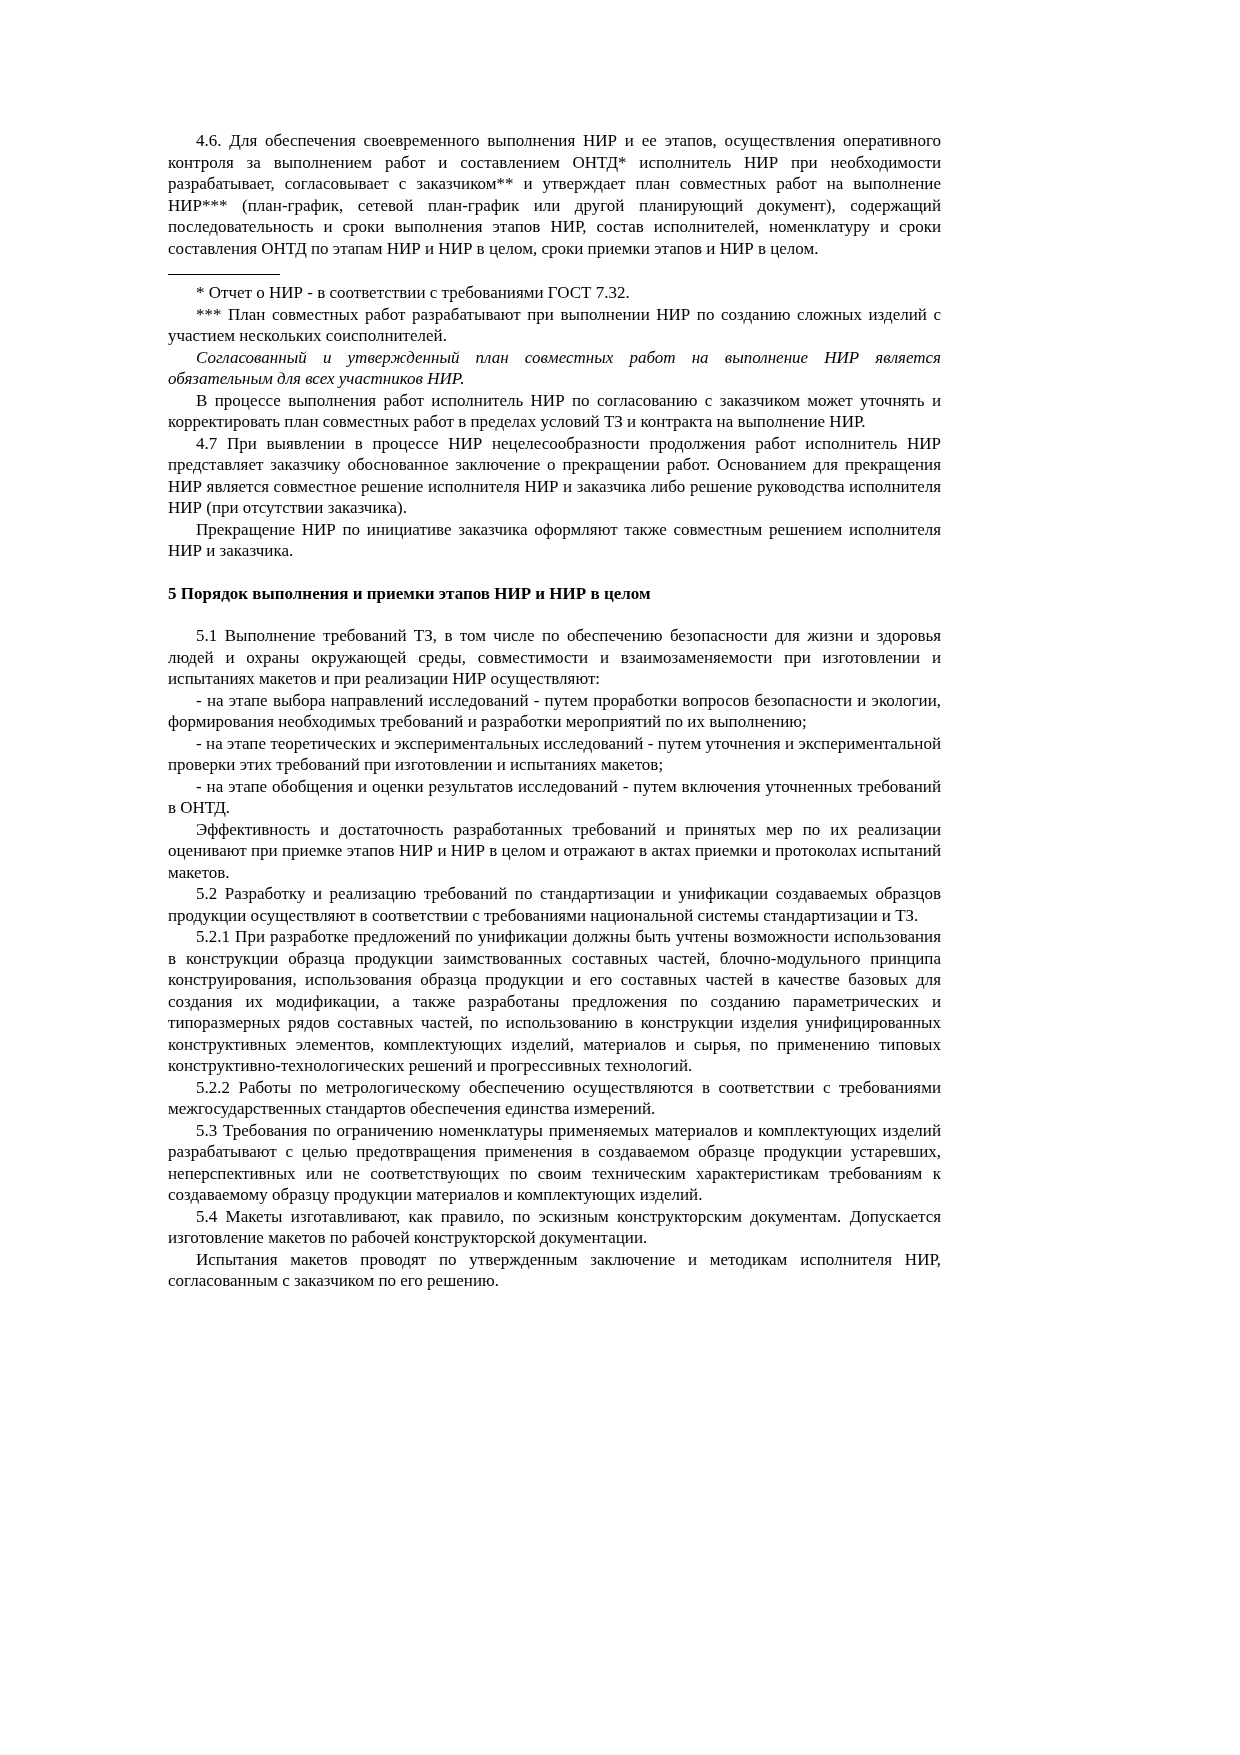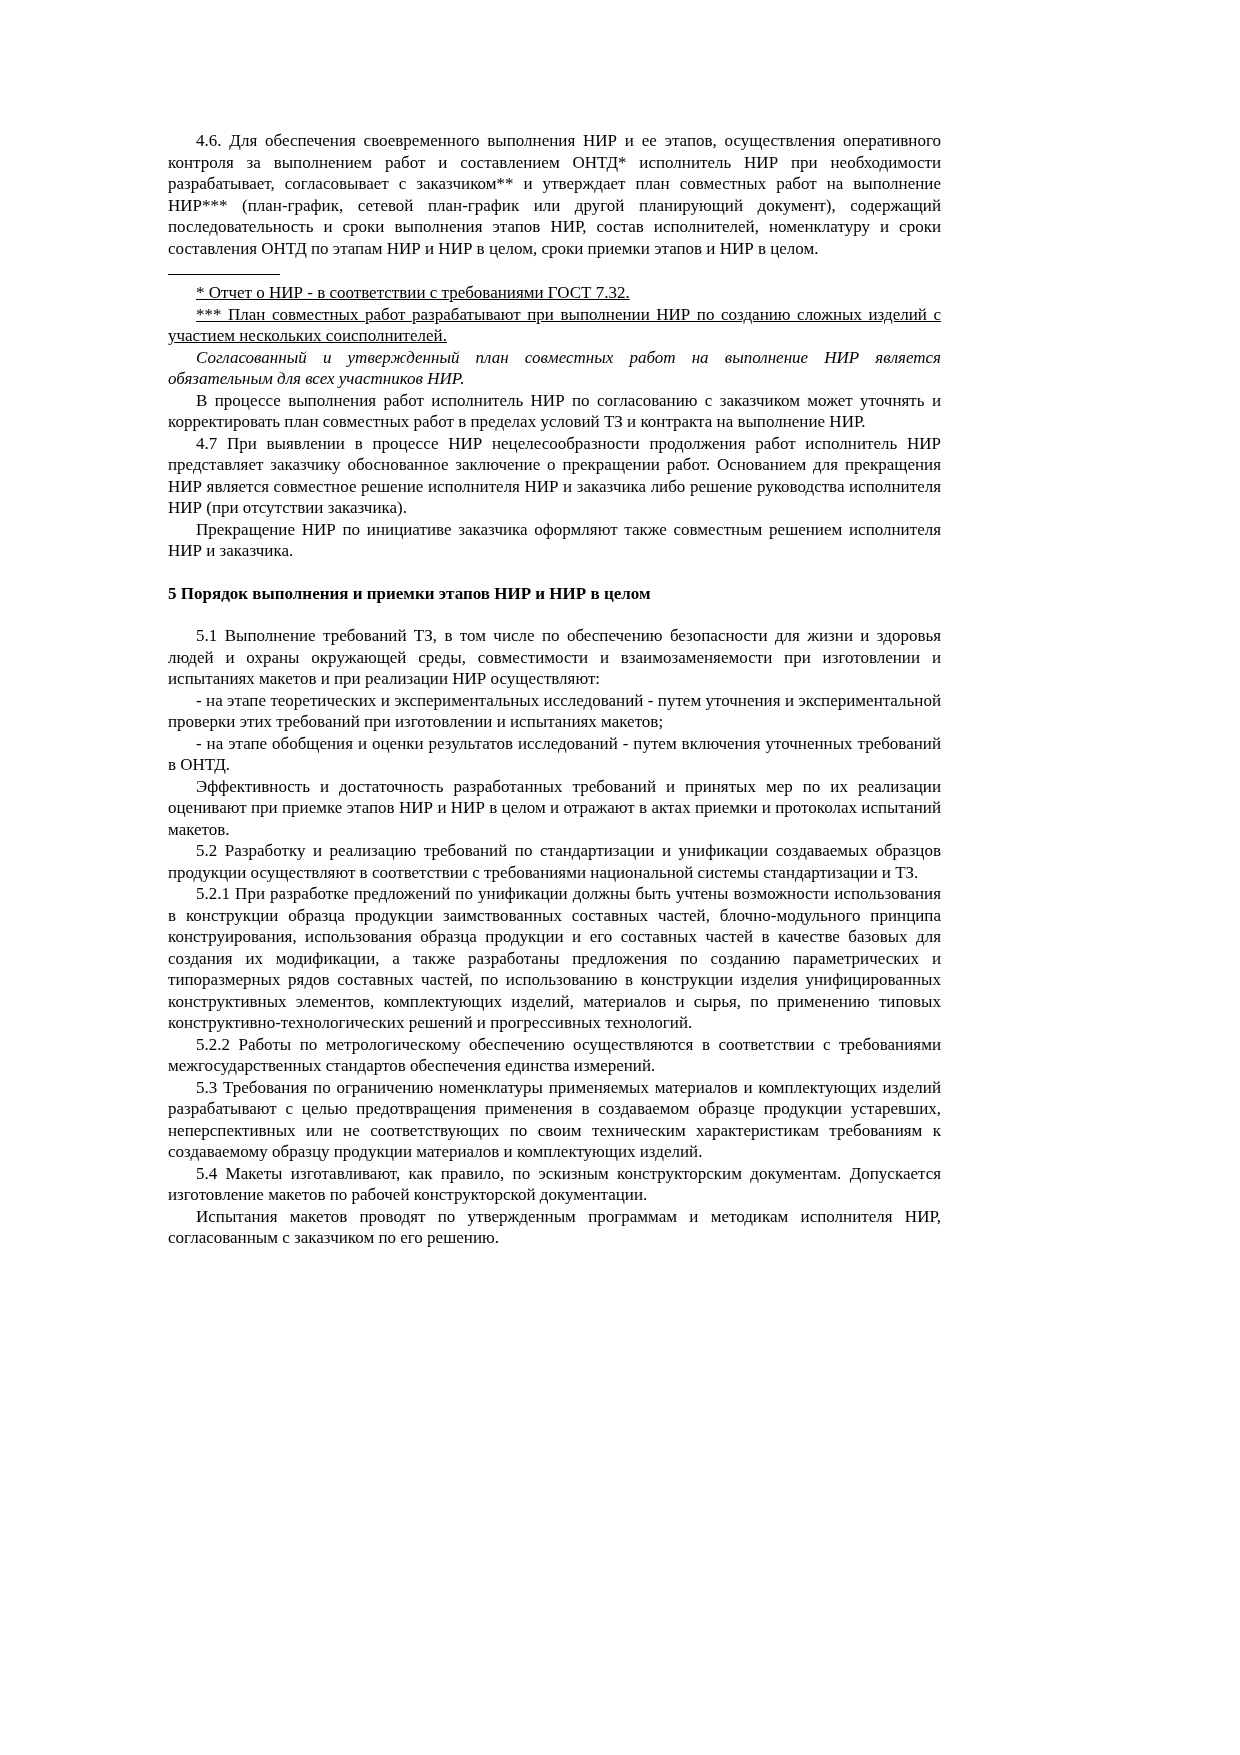--- a/index.html
+++ b/index.html
@@ -26,21 +26,20 @@
 
   .content p {
     margin: 0;
     text-align: justify;
     text-indent: 28px;
   }
 
   .content p.footnote {
     text-align: justify;
     text-indent: 28px;
-    text-decoration: underline;
   }
 
   .content p.heading {
     font-weight: 700;
     text-indent: 0;
     margin: 21px 0 21px 0;
   }
 
   .footnote-rule {
     width: 112px;
@@ -59,23 +58,24 @@
       <p class="body">4.6. Для обеспечения своевременного выполнения НИР и ее этапов, осуществления оперативного контроля за выполнением работ и составлением ОНТД* исполнитель НИР при необходимости разрабатывает, согласовывает с заказчиком** и утверждает план совместных работ на выполнение НИР*** (план-график, сетевой план-график или другой планирующий документ), содержащий последовательность и сроки выполнения этапов НИР, состав исполнителей, номенклатуру и сроки составления ОНТД по этапам НИР и НИР в целом, сроки приемки этапов и НИР в целом.</p>
       <div class="footnote-rule"></div>
       <p class="footnote">* Отчет о НИР - в соответствии с требованиями ГОСТ 7.32.</p>
       <p class="footnote">*** План совместных работ разрабатывают при выполнении НИР по созданию сложных изделий с участием нескольких соисполнителей.</p>
       <p class="body gap-before">Согласованный и утвержденный план совместных работ на выполнение НИР является обязательным для всех участников НИР.</p>
       <p class="body">В процессе выполнения работ исполнитель НИР по согласованию с заказчиком может уточнять и корректировать план совместных работ в пределах условий ТЗ и контракта на выполнение НИР.</p>
       <p class="body">4.7 При выявлении в процессе НИР нецелесообразности продолжения работ исполнитель НИР представляет заказчику обоснованное заключение о прекращении работ. Основанием для прекращения НИР является совместное решение исполнителя НИР и заказчика либо решение руководства исполнителя НИР (при отсутствии заказчика).</p>
       <p class="body">Прекращение НИР по инициативе заказчика оформляют также совместным решением исполнителя НИР и заказчика.</p>
       <p class="heading">5 Порядок выполнения и приемки этапов НИР и НИР в целом</p>
       <p class="body">5.1 Выполнение требований ТЗ, в том числе по обеспечению безопасности для жизни и здоровья людей и охраны окружающей среды, совместимости и взаимозаменяемости при изготовлении и испытаниях макетов и при реализации НИР осуществляют:</p>
+      <p class="body">- на этапе выбора направлений исследований - путем проработки вопросов безопасности и экологии, формирования необходимых требований и разработки мероприятий по их выполнению;</p>
       <p class="body">- на этапе теоретических и экспериментальных исследований - путем уточнения и экспериментальной проверки этих требований при изготовлении и испытаниях макетов;</p>
       <p class="body">- на этапе обобщения и оценки результатов исследований - путем включения уточненных требований в ОНТД.</p>
       <p class="body">Эффективность и достаточность разработанных требований и принятых мер по их реализации оценивают при приемке этапов НИР и НИР в целом и отражают в актах приемки и протоколах испытаний макетов.</p>
       <p class="body">5.2 Разработку и реализацию требований по стандартизации и унификации создаваемых образцов продукции осуществляют в соответствии с требованиями национальной системы стандартизации и ТЗ.</p>
       <p class="body">5.2.1 При разработке предложений по унификации должны быть учтены возможности использования в конструкции образца продукции заимствованных составных частей, блочно-модульного принципа конструирования, использования образца продукции и его составных частей в качестве базовых для создания их модификации, а также разработаны предложения по созданию параметрических и типоразмерных рядов составных частей, по использованию в конструкции изделия унифицированных конструктивных элементов, комплектующих изделий, материалов и сырья, по применению типовых конструктивно-технологических решений и прогрессивных технологий.</p>
       <p class="body">5.2.2 Работы по метрологическому обеспечению осуществляются в соответствии с требованиями межгосударственных стандартов обеспечения единства измерений.</p>
       <p class="body">5.3 Требования по ограничению номенклатуры применяемых материалов и комплектующих изделий разрабатывают с целью предотвращения применения в создаваемом образце продукции устаревших, неперспективных или не соответствующих по своим техническим характеристикам требованиям к создаваемому образцу продукции материалов и комплектующих изделий.</p>
       <p class="body">5.4 Макеты изготавливают, как правило, по эскизным конструкторским документам. Допускается изготовление макетов по рабочей конструкторской документации.</p>
-      <p class="body">Испытания макетов проводят по утвержденным программам и методикам исполнителя НИР, согласованным с заказчиком по его решению.</p>
+      <p class="body">Испытания макетов проводят по утвержденным заключение и методикам исполнителя НИР, согласованным с заказчиком по его решению.</p>
     </div>
 </div>
 
 </body></html>

